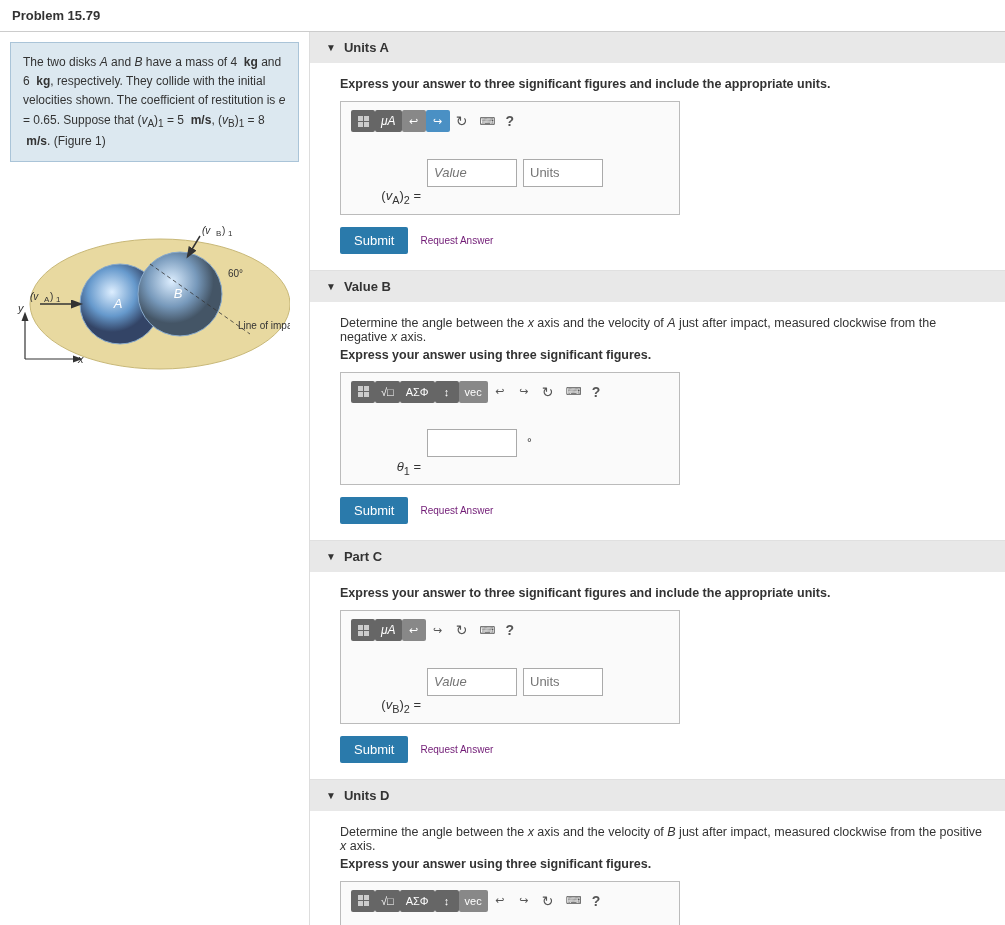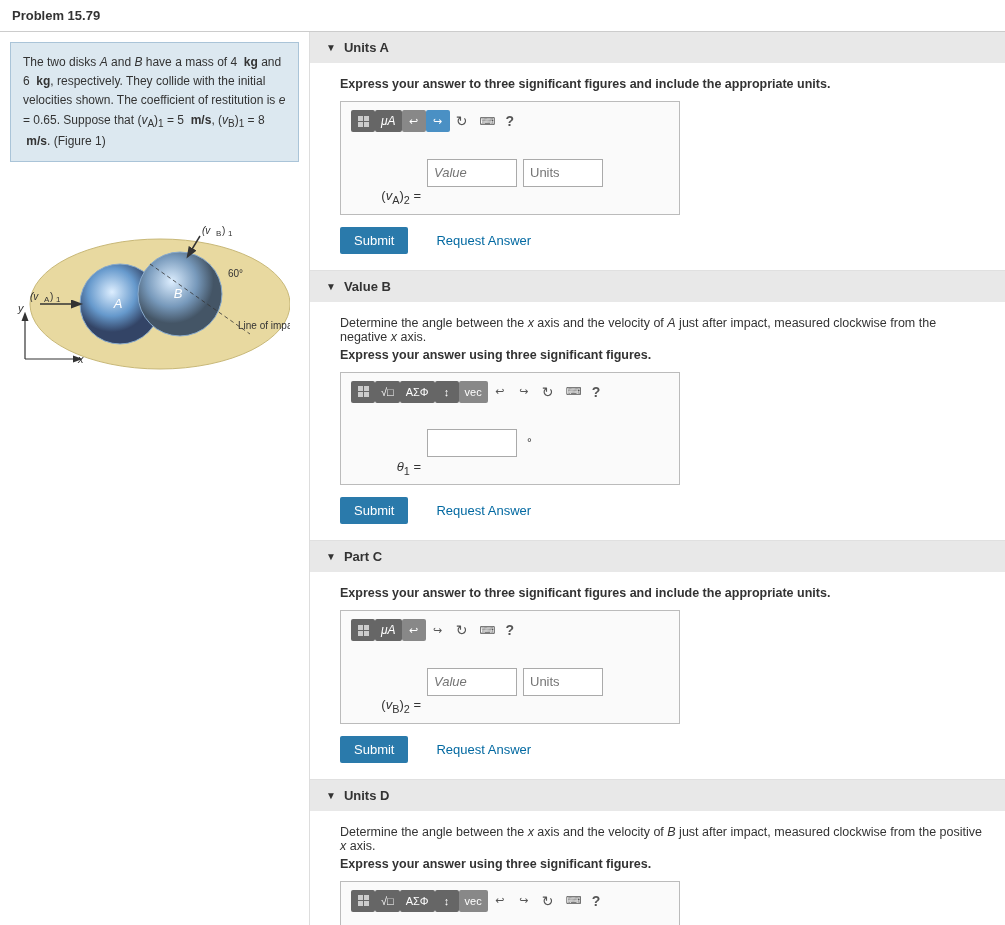--- a/index.html
+++ b/index.html
@@ -219,25 +219,24 @@
       background: #2a7aab;
       color: #fff;
       border: none;
       padding: 6px 14px;
       font-size: 13px;
       cursor: pointer;
       border-radius: 2px;
     }
 
     .request-answer-link {
-      color: #0369a1;
-      font-size: 13px;
+      color: #701a75;
+      font-size: 10px;
       cursor: pointer;
       text-decoration: none;
-      margin-left: 16px;
     }
 
     .tb-mu { font-style: italic; font-size: 12px; }
   </style>
 </head>
 <body>
 
 <div class="page-title">
   <span>Problem 15.79</span>
 </div>

